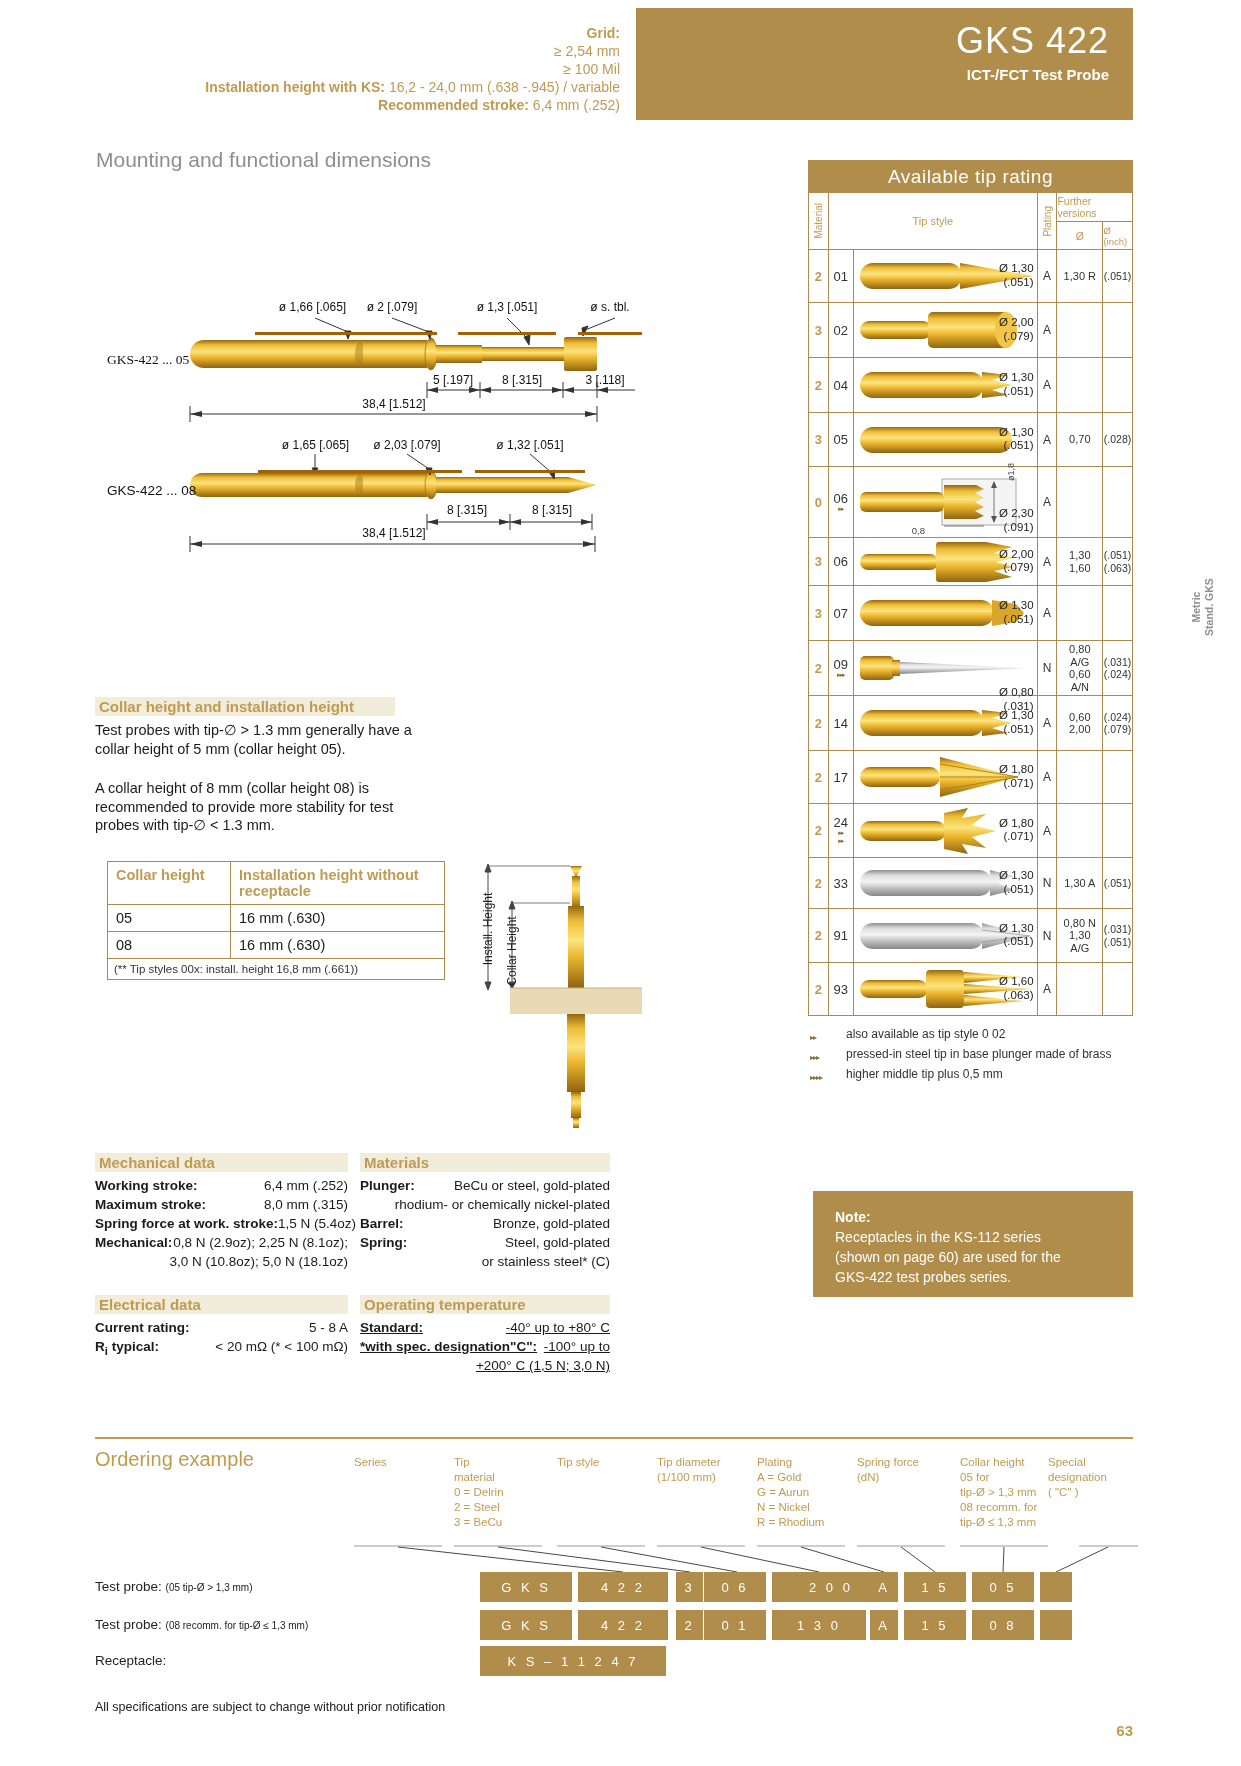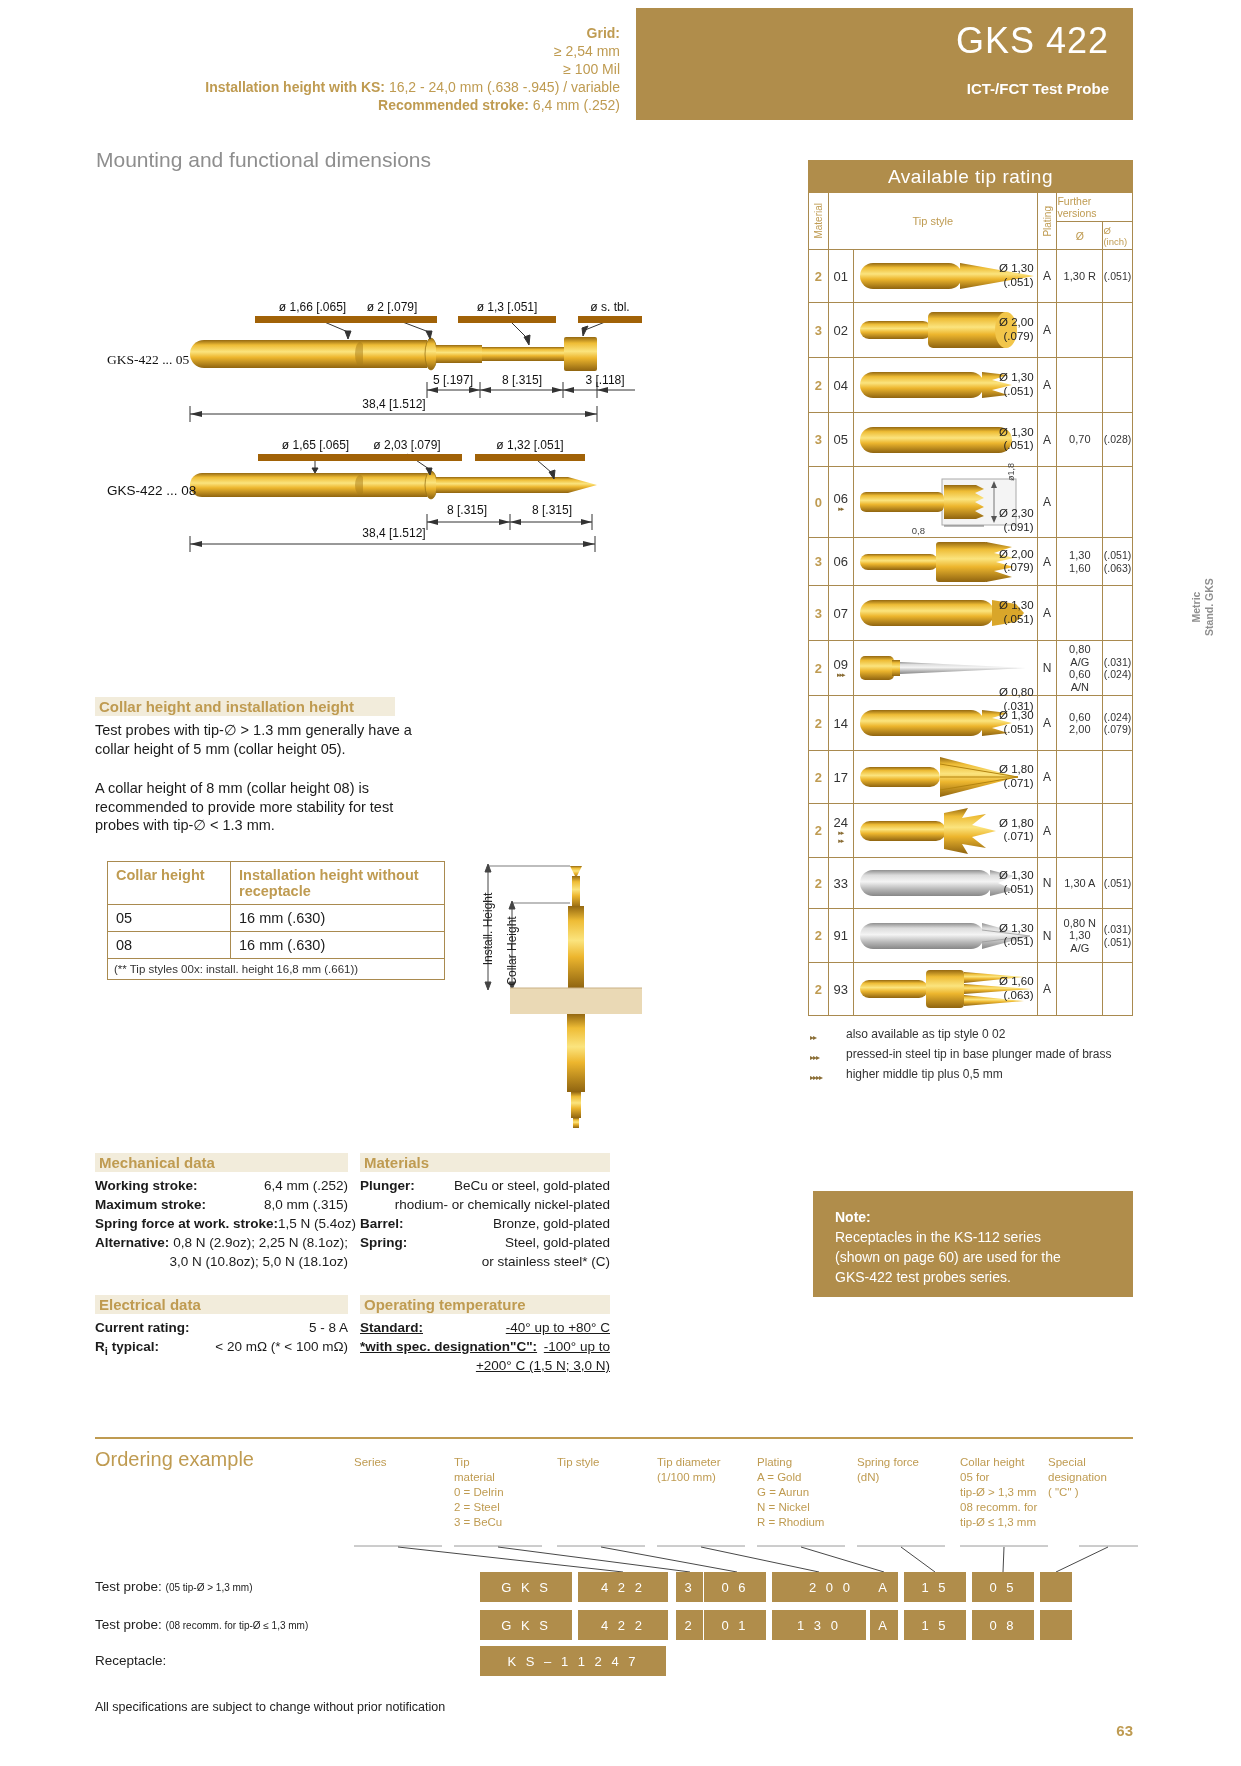--- a/index.html
+++ b/index.html
@@ -8,21 +8,21 @@
     --border:#a98a4f;
     --tan:#f2ecdb;
     --ink:#1b1b1b;
   }
   html,body{margin:0;padding:0;background:#fff;}
   #page{position:relative;width:1241px;height:1766px;background:#fff;overflow:hidden;
         font-family:"Liberation Sans",sans-serif;color:var(--ink);}
   .abs{position:absolute;}
   .gold{color:var(--goldtext);}
   .bar{background:var(--tan);color:var(--goldtext);font-weight:bold;font-size:15px;padding:1px 4px;box-sizing:border-box;}
-  .dimlabel{position:absolute;font-size:12px;color:#111;text-align:center;border-bottom:7px solid #a16207;padding-bottom:2px;white-space:nowrap;}
+  .dimlabel{position:absolute;font-size:12px;color:#111;text-align:center;border-bottom:3px solid #a16207;padding-bottom:18px;white-space:nowrap;}
   .dimtext{position:absolute;font-size:12px;color:#111;text-align:center;white-space:nowrap;}
   .kv{display:flex;justify-content:space-between;font-size:13.5px;line-height:19px;}
   .kv .k{font-weight:bold;white-space:nowrap;}
   .kv .v{text-align:right;white-space:nowrap;}
   .vert{writing-mode:vertical-rl;transform:rotate(180deg);font-size:10px;color:var(--goldtext);text-align:center;}
   
   #tiptable{position:absolute;left:808px;top:160px;width:325px;box-sizing:border-box;}
   .tt-title{background:var(--gold);color:#fff;font-size:19px;text-align:center;height:33px;line-height:33px;letter-spacing:0.5px;}
   .tt-head{display:flex;border:1.5px solid var(--border);border-top:none;height:57px;box-sizing:border-box;}
   .tt-rows{border:1.5px solid var(--border);border-top:none;box-sizing:border-box;}
@@ -79,21 +79,21 @@
           <stop offset="0.2" stop-color="#dcdcdc"></stop>
         <stop offset="0.45" stop-color="#f4f4f4"></stop>
           <stop offset="0.75" stop-color="#b5b5b5"></stop>
         <stop offset="1" stop-color="#878787"></stop>
       </linearGradient>
     </defs>
   </svg>
 
   <div class="abs" style="left:636px;top:8px;width:497px;height:112px;background:var(--gold);color:#fff;text-align:right;padding:12px 24px;box-sizing:border-box;">
     <div style="font-size:36px;letter-spacing:1px;">GKS 422</div>
-    <div style="font-size:15px;font-weight:bold;margin-top:18px;">ICT-/FCT Test Probe</div>
+    <div style="font-size:15px;font-weight:bold;margin-top:4px;">ICT-/FCT Test Probe</div>
   </div>
 
   <div class="abs gold" style="left:90px;top:24px;width:530px;text-align:right;font-size:14px;line-height:18px;">
     <div style="font-weight:bold;">Grid:</div>
     <div>≥ 2,54 mm</div>
     <div>≥ 100 Mil</div>
     <div>
       <span style="font-weight:bold;">Installation height with KS:</span><span> 16,2 - 24,0 mm (.638 -.945) / variable</span>
     </div>
     <div>
@@ -617,21 +617,21 @@
       </div>
     <div class="kv">
         <span class="k">Maximum stroke:</span>
         <span class="v">8,0 mm (.315)</span>
       </div>
     <div class="kv">
         <span class="k">Spring force at work. stroke:</span>
         <span class="v">1,5 N (5.4oz)</span>
       </div>
     <div class="kv">
-        <span class="k">Alternative:</span>
+        <span class="k">Mechanical:</span>
         <span class="v">0,8 N (2.9oz); 2,25 N (8.1oz);</span>
       </div>
     <div class="kv">
         <span class="k"></span>
         <span class="v">3,0 N (10.8oz); 5,0 N (18.1oz)</span>
       </div>
   </div>
 
   <div class="abs bar" style="left:360px;top:1153px;width:250px;">Materials</div>
   <div class="abs" style="left:360px;top:1176px;width:250px;">

